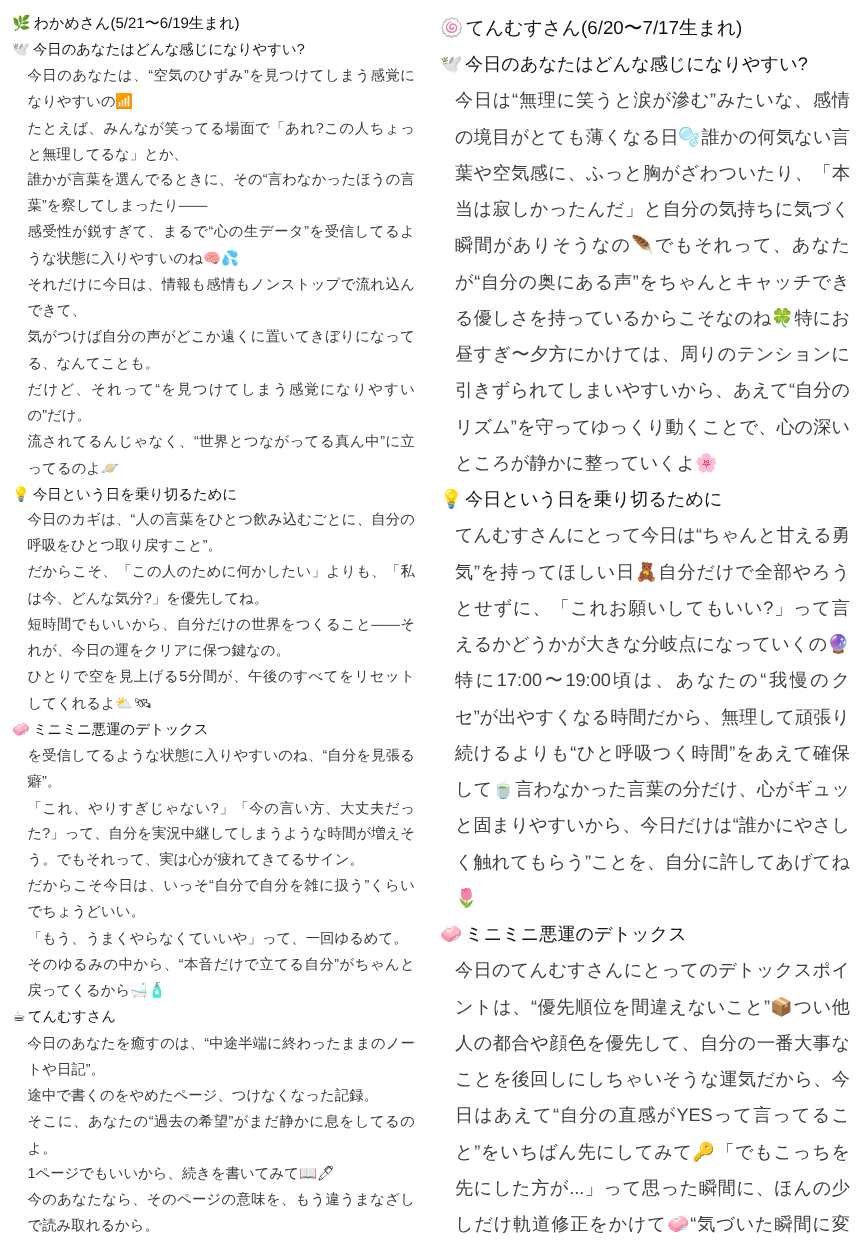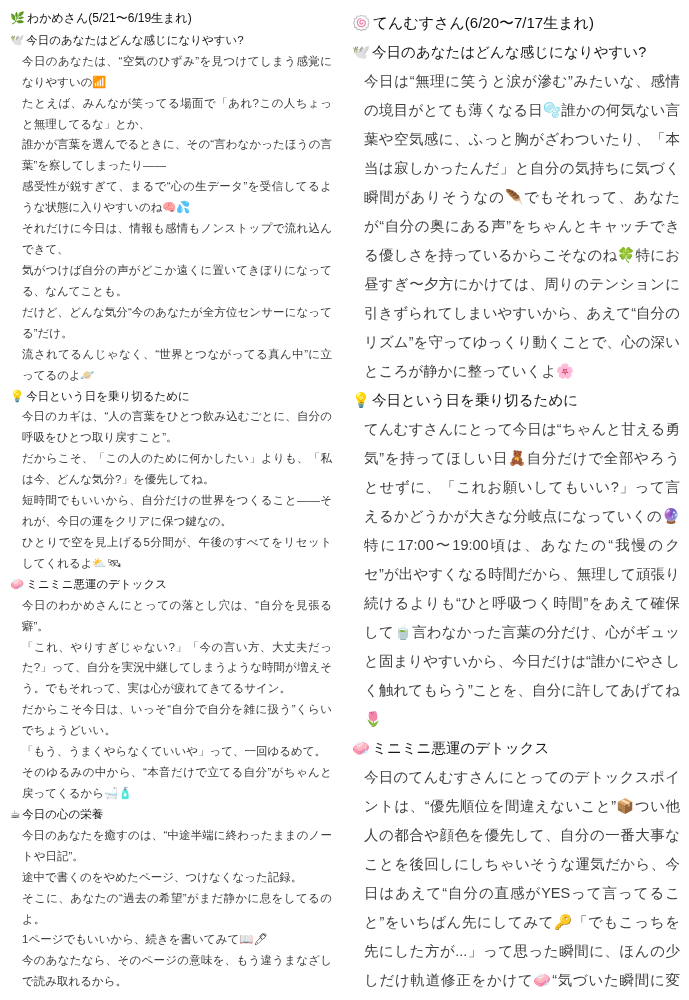--- a/index.html
+++ b/index.html
@@ -40,48 +40,48 @@
     <div>
       <div class="section-heading">
         <span class="icon">🕊️</span><span>今日のあなたはどんな感じになりやすい?</span>
       </div>
       <p>今日のあなたは、“空気のひずみ”を見つけてしまう感覚になりやすいの📶</p>
       <p>たとえば、みんなが笑ってる場面で「あれ?この人ちょっと無理してるな」とか、</p>
       <p>誰かが言葉を選んでるときに、その“言わなかったほうの言葉”を察してしまったり——</p>
       <p>感受性が鋭すぎて、まるで“心の生データ”を受信してるような状態に入りやすいのね🧠💦</p>
       <p>それだけに今日は、情報も感情もノンストップで流れ込んできて、</p>
       <p>気がつけば自分の声がどこか遠くに置いてきぼりになってる、なんてことも。</p>
-      <p>だけど、どんな気分“今のあなたが全方位センサーになってる”だけ。</p>
+      <p>だけど、それって“を見つけてしまう感覚になりやすいの”だけ。</p>
       <p>流されてるんじゃなく、“世界とつながってる真ん中”に立ってるのよ🪐</p>
     </div>
 
     <div>
       <div class="section-heading">
         <span class="icon">💡</span><span>今日という日を乗り切るために</span>
       </div>
       <p>今日のカギは、“人の言葉をひとつ飲み込むごとに、自分の呼吸をひとつ取り戻すこと”。</p>
       <p>だからこそ、「この人のために何かしたい」よりも、「私は今、どんな気分?」を優先してね。</p>
       <p>短時間でもいいから、自分だけの世界をつくること——それが、今日の運をクリアに保つ鍵なの。</p>
       <p>ひとりで空を見上げる5分間が、午後のすべてをリセットしてくれるよ⛅🛰</p>
     </div>
 
     <div>
       <div class="section-heading">
         <span class="icon">🧼</span><span>ミニミニ悪運のデトックス</span>
       </div>
-      <p>今日のわかめさんにとっての落とし穴は、“自分を見張る癖”。</p>
+      <p>を受信してるような状態に入りやすいのね、“自分を見張る癖”。</p>
       <p>「これ、やりすぎじゃない?」「今の言い方、大丈夫だった?」って、自分を実況中継してしまうような時間が増えそう。でもそれって、実は心が疲れてきてるサイン。</p>
       <p>だからこそ今日は、いっそ“自分で自分を雑に扱う”くらいでちょうどいい。</p>
       <p>「もう、うまくやらなくていいや」って、一回ゆるめて。</p>
       <p>そのゆるみの中から、“本音だけで立てる自分”がちゃんと戻ってくるから🛁🧴</p>
     </div>
 
     <div>
       <div class="section-heading">
-        <span class="icon">☕</span><span>今日の心の栄養</span>
+        <span class="icon">☕</span><span>てんむすさん</span>
       </div>
       <p>今日のあなたを癒すのは、“中途半端に終わったままのノートや日記”。</p>
       <p>途中で書くのをやめたページ、つけなくなった記録。</p>
       <p>そこに、あなたの“過去の希望”がまだ静かに息をしてるのよ。</p>
       <p>1ページでもいいから、続きを書いてみて📖🖊</p>
       <p>今のあなたなら、そのページの意味を、もう違うまなざしで読み取れるから。</p>
     </div>
 
   </div>
 

